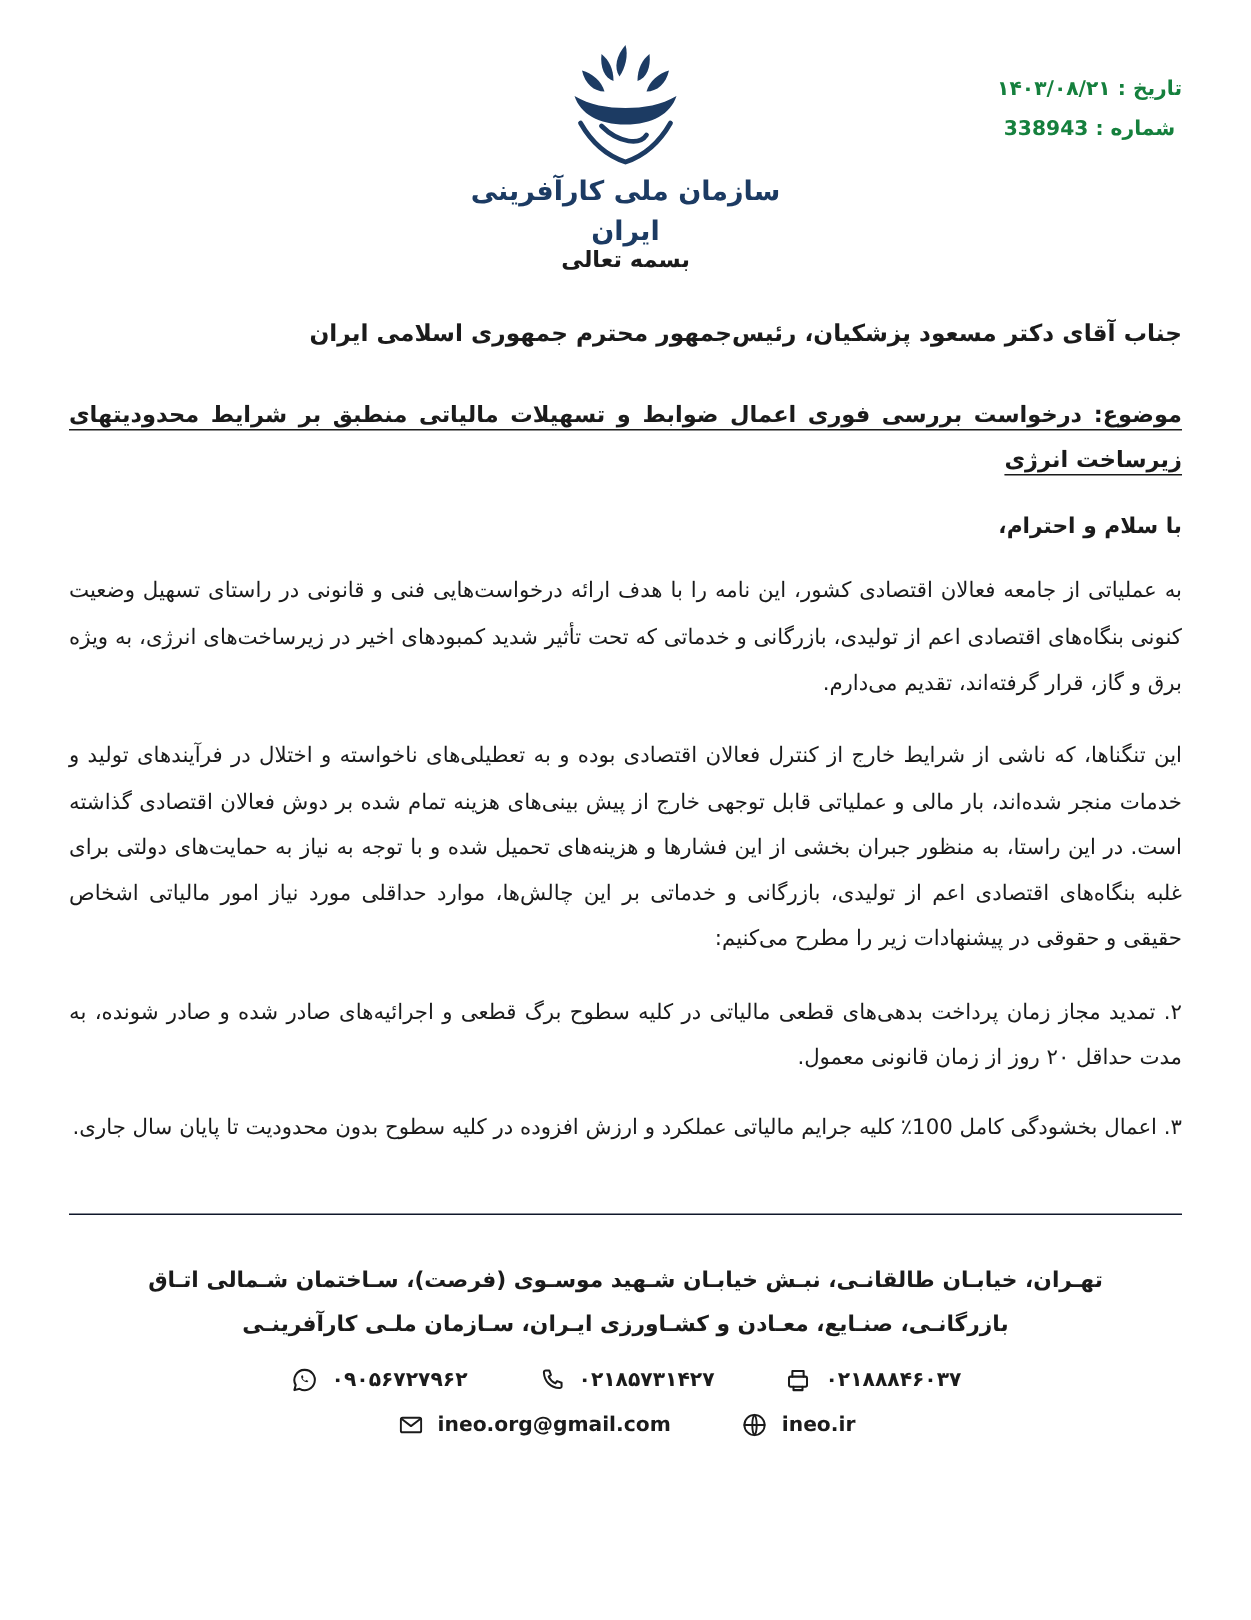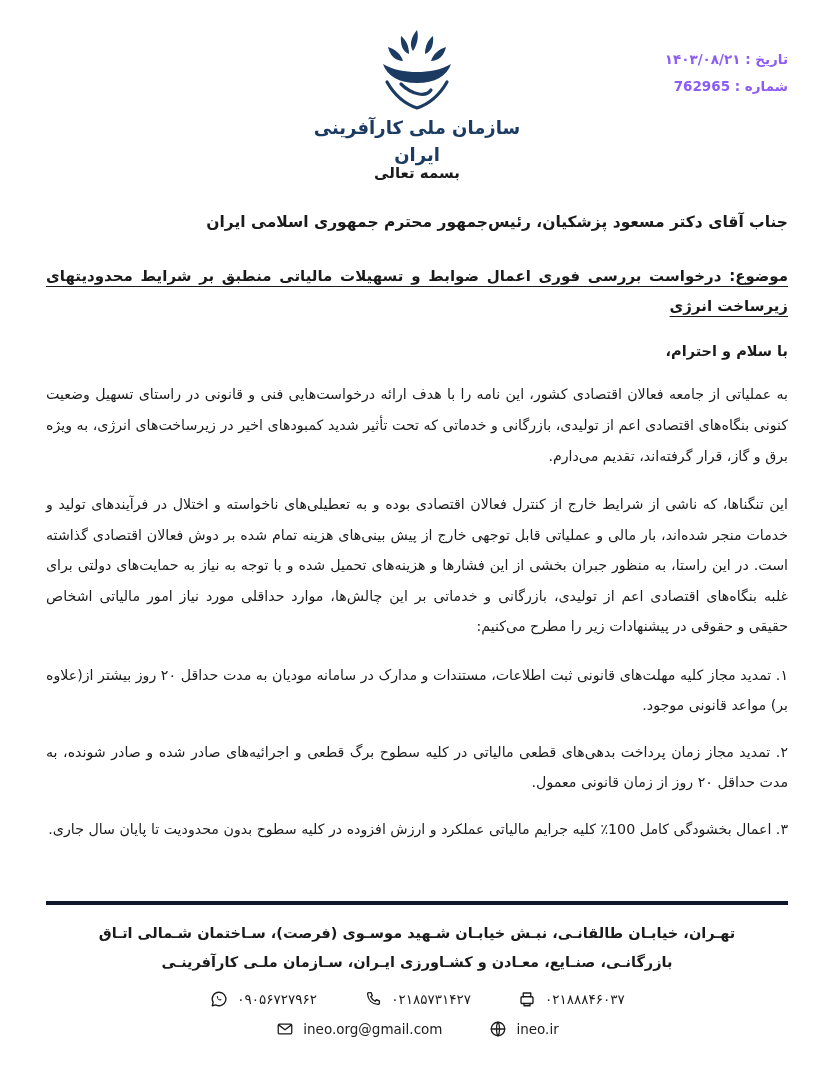--- a/index.html
+++ b/index.html
@@ -24,24 +24,24 @@
 
   
   .header {
     position: relative;
     height: 140px;
   }
   .meta {
     position: absolute;
     top: 28px;
     right: 0;
-    text-align: right;
+    text-align: center;
     font-size: 13.5px;
     line-height: 2.0;
-    color: #8b5cf6;
+    color: #15803d;
     font-weight: 600;
   }
   .meta .meta-row {
     white-space: nowrap;
   }
   .logo-wrap {
     position: absolute;
     top: 2px;
     left: 50%;
     transform: translateX(-50%);
@@ -101,23 +101,23 @@
   }
   ol.items li {
     font-size: 14.2px;
     line-height: 2.15;
     text-align: justify;
     margin: 0 0 16px 0;
   }
 
   
   .footer {
-    margin-top: 57px;
-    border-top: 4px solid #0f172a;
-    padding-top: 14px;
+    margin-top: 42px;
+    border-top: 1px solid #0f172a;
+    padding-top: 30px;
     text-align: center;
   }
   .footer-address {
     font-size: 14.5px;
     font-weight: 700;
     line-height: 2.0;
     margin-bottom: 12px;
     padding: 0 30px;
   }
   .contact-row {
@@ -129,21 +129,21 @@
     flex-direction: row;
   }
   .contact {
     display: flex;
     align-items: center;
     gap: 8px;
     direction: ltr;
   }
   .contact .ctext {
     font-size: 13.5px;
-    font-weight: 400;
+    font-weight: 700;
     color: #1b1b1b;
     direction: rtl;
   }
   .ico {
     width: 20px;
     height: 20px;
     display: inline-flex;
     align-items: center;
     justify-content: center;
     color: #1b1b1b;
@@ -152,21 +152,21 @@
 </style>
 </head>
 <body>
 
 <div class="page">
 
   <div class="header">
 
     <div class="meta">
       <div class="meta-row">تاریخ : ۱۴۰۳/۰۸/۲۱</div>
-      <div class="meta-row">شماره : 762965</div>
+      <div class="meta-row">شماره : 338943</div>
     </div>
 
     <div class="logo-wrap">
       <span class="logo-mark">
         <svg width="120" height="96" viewBox="0 0 120 96" aria-hidden="true">
           <g fill="none" stroke="#1c3b63" stroke-width="2.6" stroke-linecap="round" stroke-linejoin="round">
             <path d="M60 10 C54 17 52 25 56 31 C60 25 62 17 60 10 Z" fill="#1c3b63" stroke="none"></path>
             <path d="M44 16 C43 25 46 32 52 34 C52 26 49 20 44 16 Z" fill="#1c3b63" stroke="none"></path>
             <path d="M76 16 C77 25 74 32 68 34 C68 26 71 20 76 16 Z" fill="#1c3b63" stroke="none"></path>
             <path d="M31 27 C33 36 39 41 46 41 C44 34 38 29 31 27 Z" fill="#1c3b63" stroke="none"></path>
@@ -186,21 +186,20 @@
   <div class="addressee">جناب آقای دکتر مسعود پزشکیان، رئیس‌جمهور محترم جمهوری اسلامی ایران</div>
 
   <div class="subject">موضوع: درخواست بررسی فوری اعمال ضوابط و تسهیلات مالیاتی منطبق بر شرایط محدودیتهای زیرساخت انرژی</div>
 
   <div class="greeting">با سلام و احترام،</div>
 
   <p class="para">به عملیاتی از جامعه فعالان اقتصادی کشور، این نامه را با هدف ارائه درخواست‌هایی فنی و قانونی در راستای تسهیل وضعیت کنونی بنگاه‌های اقتصادی اعم از تولیدی، بازرگانی و خدماتی که تحت تأثیر شدید کمبودهای اخیر در زیرساخت‌های انرژی، به ویژه برق و گاز، قرار گرفته‌اند، تقدیم می‌دارم.</p>
   <p class="para">این تنگناها، که ناشی از شرایط خارج از کنترل فعالان اقتصادی بوده و به تعطیلی‌های ناخواسته و اختلال در فرآیندهای تولید و خدمات منجر شده‌اند، بار مالی و عملیاتی قابل توجهی خارج از پیش بینی‌های هزینه تمام شده بر دوش فعالان اقتصادی گذاشته است. در این راستا، به منظور جبران بخشی از این فشارها و هزینه‌های تحمیل شده و با توجه به نیاز به حمایت‌های دولتی برای غلبه بنگاه‌های اقتصادی اعم از تولیدی، بازرگانی و خدماتی بر این چالش‌ها، موارد حداقلی مورد نیاز امور مالیاتی اشخاص حقیقی و حقوقی در پیشنهادات زیر را مطرح می‌کنیم:</p>
 
   <ol class="items">
-    <li>۱. تمدید مجاز کلیه مهلت‌های قانونی ثبت اطلاعات، مستندات و مدارک در سامانه مودیان به مدت حداقل ۲۰ روز بیشتر از(علاوه بر) مواعد قانونی موجود.</li>
     <li>۲. تمدید مجاز زمان پرداخت بدهی‌های قطعی مالیاتی در کلیه سطوح برگ قطعی و اجرائیه‌های صادر شده و صادر شونده، به مدت حداقل ۲۰ روز از زمان قانونی معمول.</li>
     <li>۳. اعمال بخشودگی کامل 100٪ کلیه جرایم مالیاتی عملکرد و ارزش افزوده در کلیه سطوح بدون محدودیت تا پایان سال جاری.</li>
   </ol>
 
   <div class="footer">
     <div class="footer-address">تهـران، خیابـان طالقانـی، نبـش خیابـان شـهید موسـوی (فرصت)، سـاختمان شـمالی اتـاق بازرگانـی، صنـایع، معـادن و کشـاورزی ایـران، سـازمان ملـی کارآفرینـی</div>
 
     <div class="contact-row">
       <div class="contact">
         <span class="ico">

